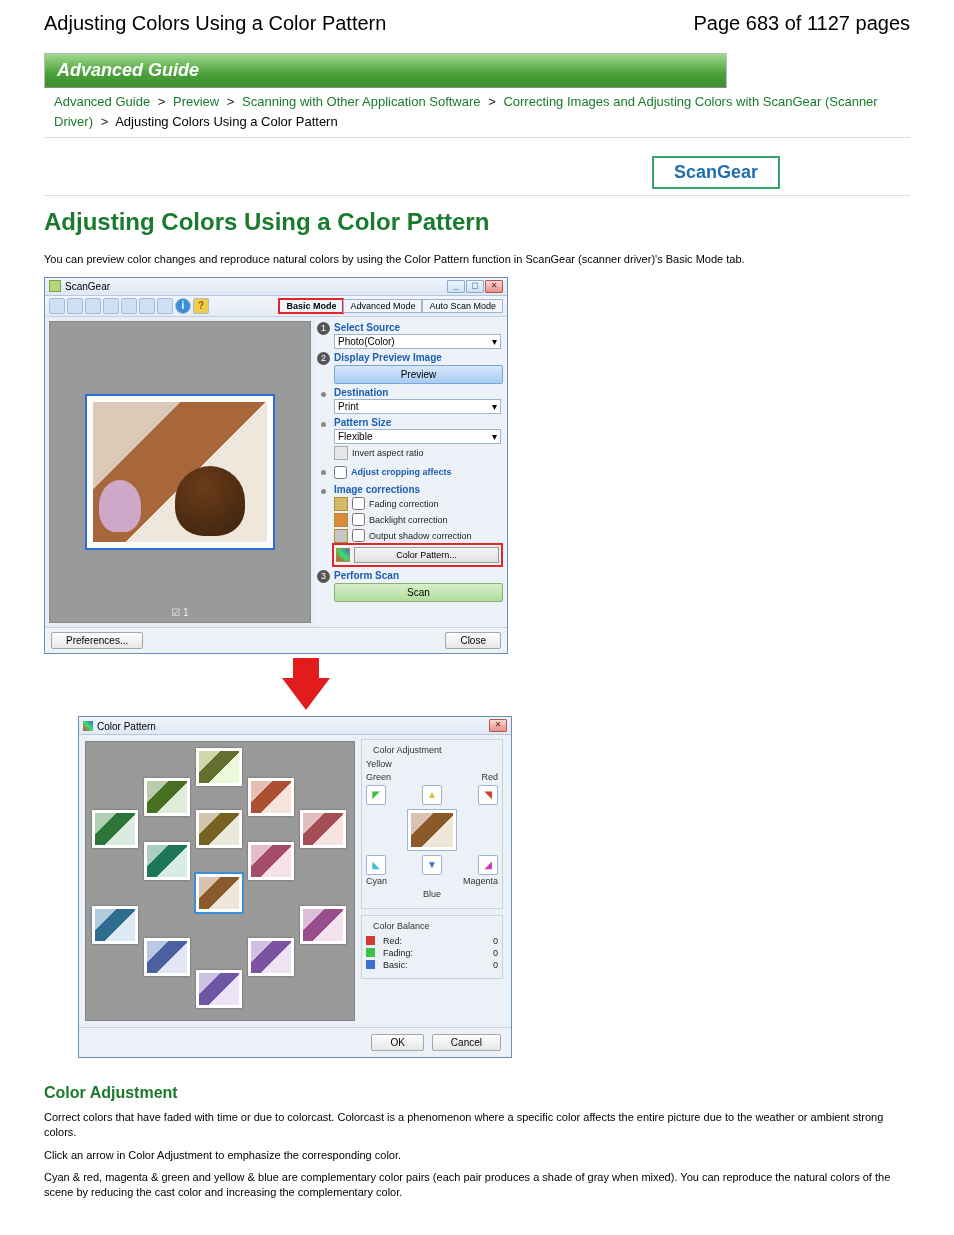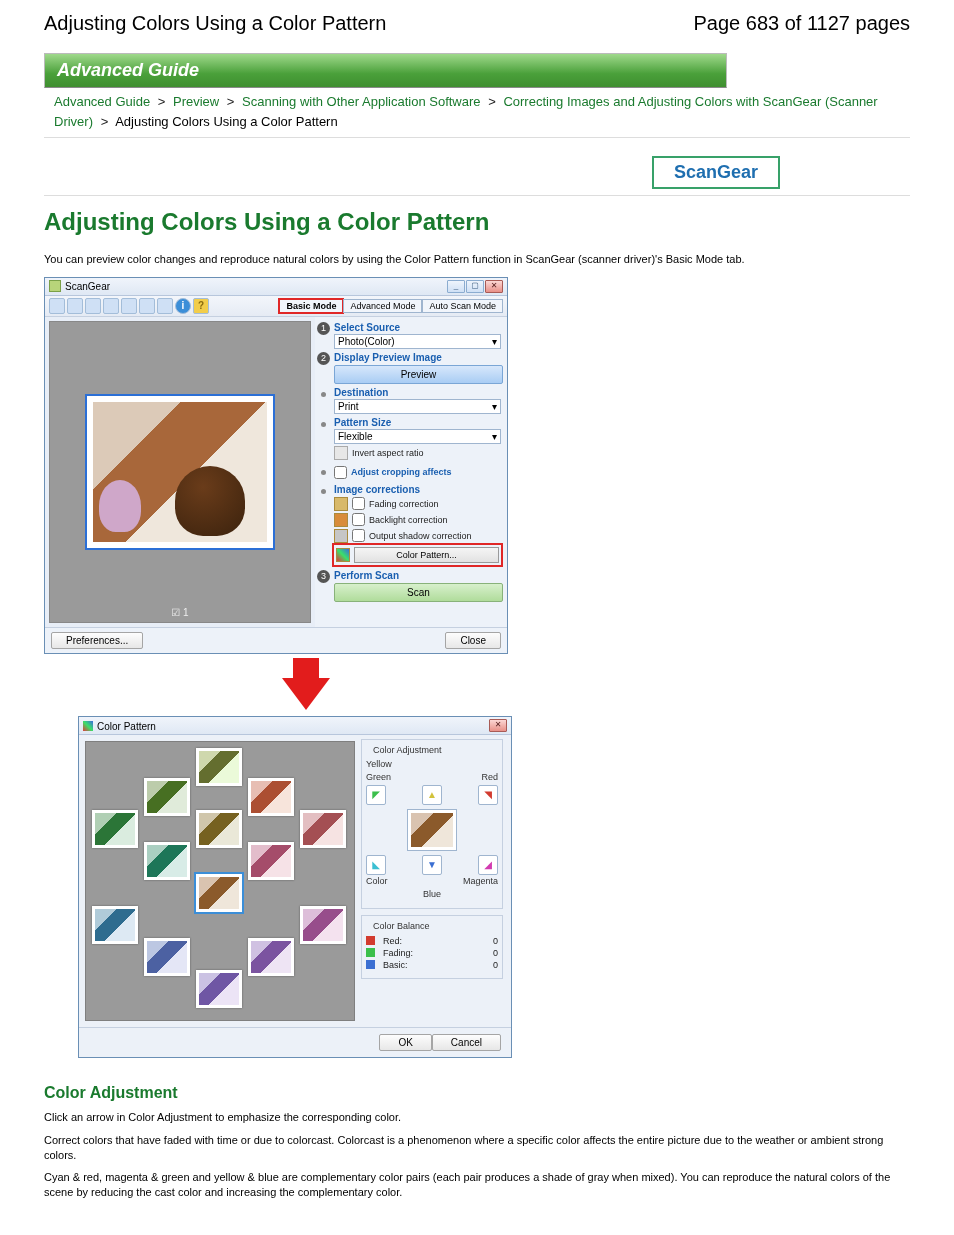--- a/index.html
+++ b/index.html
@@ -421,21 +421,21 @@
   .ca-lab {
     font-size: 9px; color: #333;
   }
   .cb-row {
     display: flex; align-items: center; gap: 8px;
     font-size: 9px; color: #222; margin: 2px 0;
   }
   .cb-sw { width: 9px; height: 9px; }
   .cb-val { margin-left: auto; }
   .cp-footer {
-    display:flex; justify-content: flex-end;
+    display:flex; gap: 8px; justify-content: flex-end;
     padding: 6px 10px;
     border-top: 1px solid #c5d0e0;
   }
   .cp-footer .fbtn {
     font-size: 10px;
     padding: 2px 18px;
     background: linear-gradient(#fdfdfd,#e7e7e7);
     border: 1px solid #a5a5a5;
     border-radius: 2px;
   }
@@ -688,21 +688,21 @@
                 <span style="color:#3bbfd2">◣</span>
               </div>
             <div class="ca-btn">
                 <span style="color:#3b6fd2">▼</span>
               </div>
             <div class="ca-btn">
                 <span style="color:#d23bb0">◢</span>
               </div>
           </div>
           <div class="ca-row">
-            <span class="ca-lab">Color</span>
+            <span class="ca-lab">Cyan</span>
             <span class="ca-lab">Magenta</span>
           </div>
           <div class="ca-row" style="justify-content:center">
               <span class="ca-lab">Blue</span>
             </div>
         </div>
         <div class="fieldset">
           <div class="legend">Color Balance</div>
           <div class="cb-row">
             <span class="cb-sw dot-color" style="background:#d23b2f"></span>
@@ -722,17 +722,17 @@
         </div>
       </div>
     </div>
     <div class="cp-footer">
       <div class="fbtn">OK</div>
       <div class="fbtn">Cancel</div>
     </div>
   </div>
 
   <h3 class="sub">Color Adjustment</h3>
+  <p class="body">Correct colors that have faded with time or due to colorcast. Colorcast is a phenomenon where a specific color affects the entire picture due to the weather or ambient strong colors.</p>
   <p class="body">Click an arrow in Color Adjustment to emphasize the corresponding color.</p>
-  <p class="body">Correct colors that have faded with time or due to colorcast. Colorcast is a phenomenon where a specific color affects the entire picture due to the weather or ambient strong colors.</p>
   <p class="body">Cyan &amp; red, magenta &amp; green and yellow &amp; blue are complementary color pairs (each pair produces a shade of gray when mixed). You can reproduce the natural colors of the scene by reducing the cast color and increasing the complementary color.</p>
 
 </div>
 
 </body></html>

